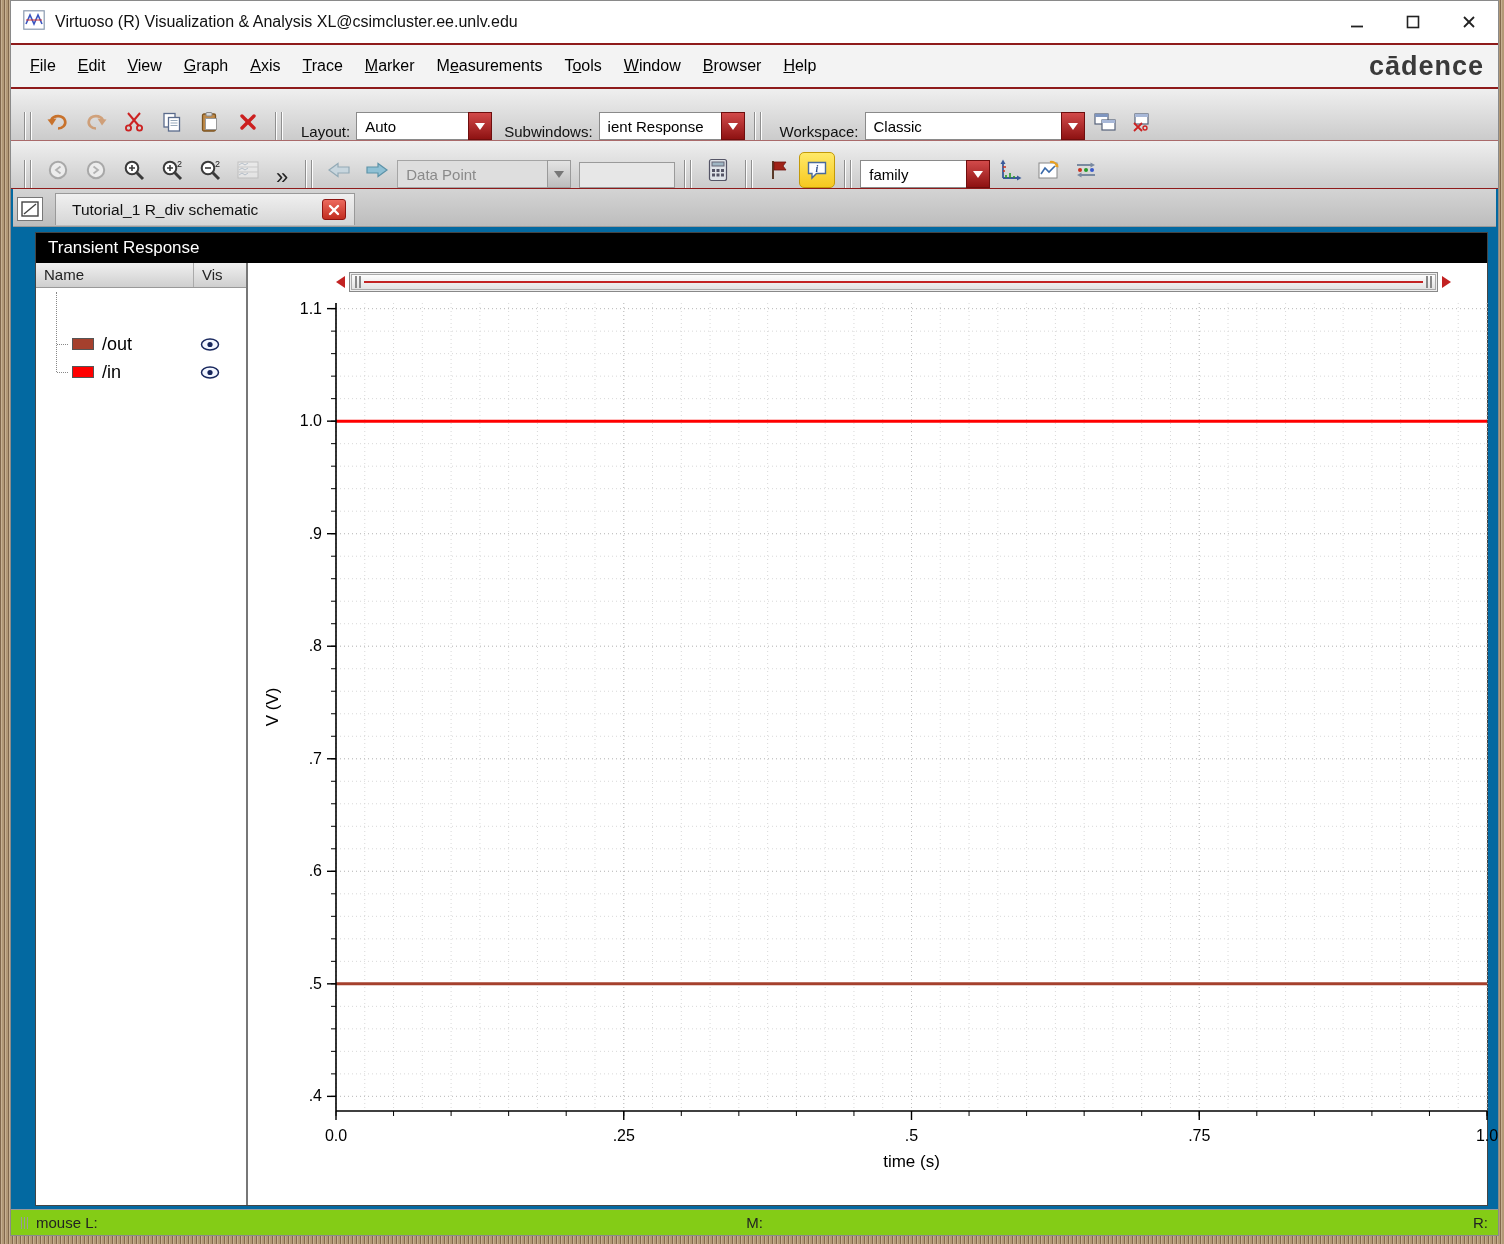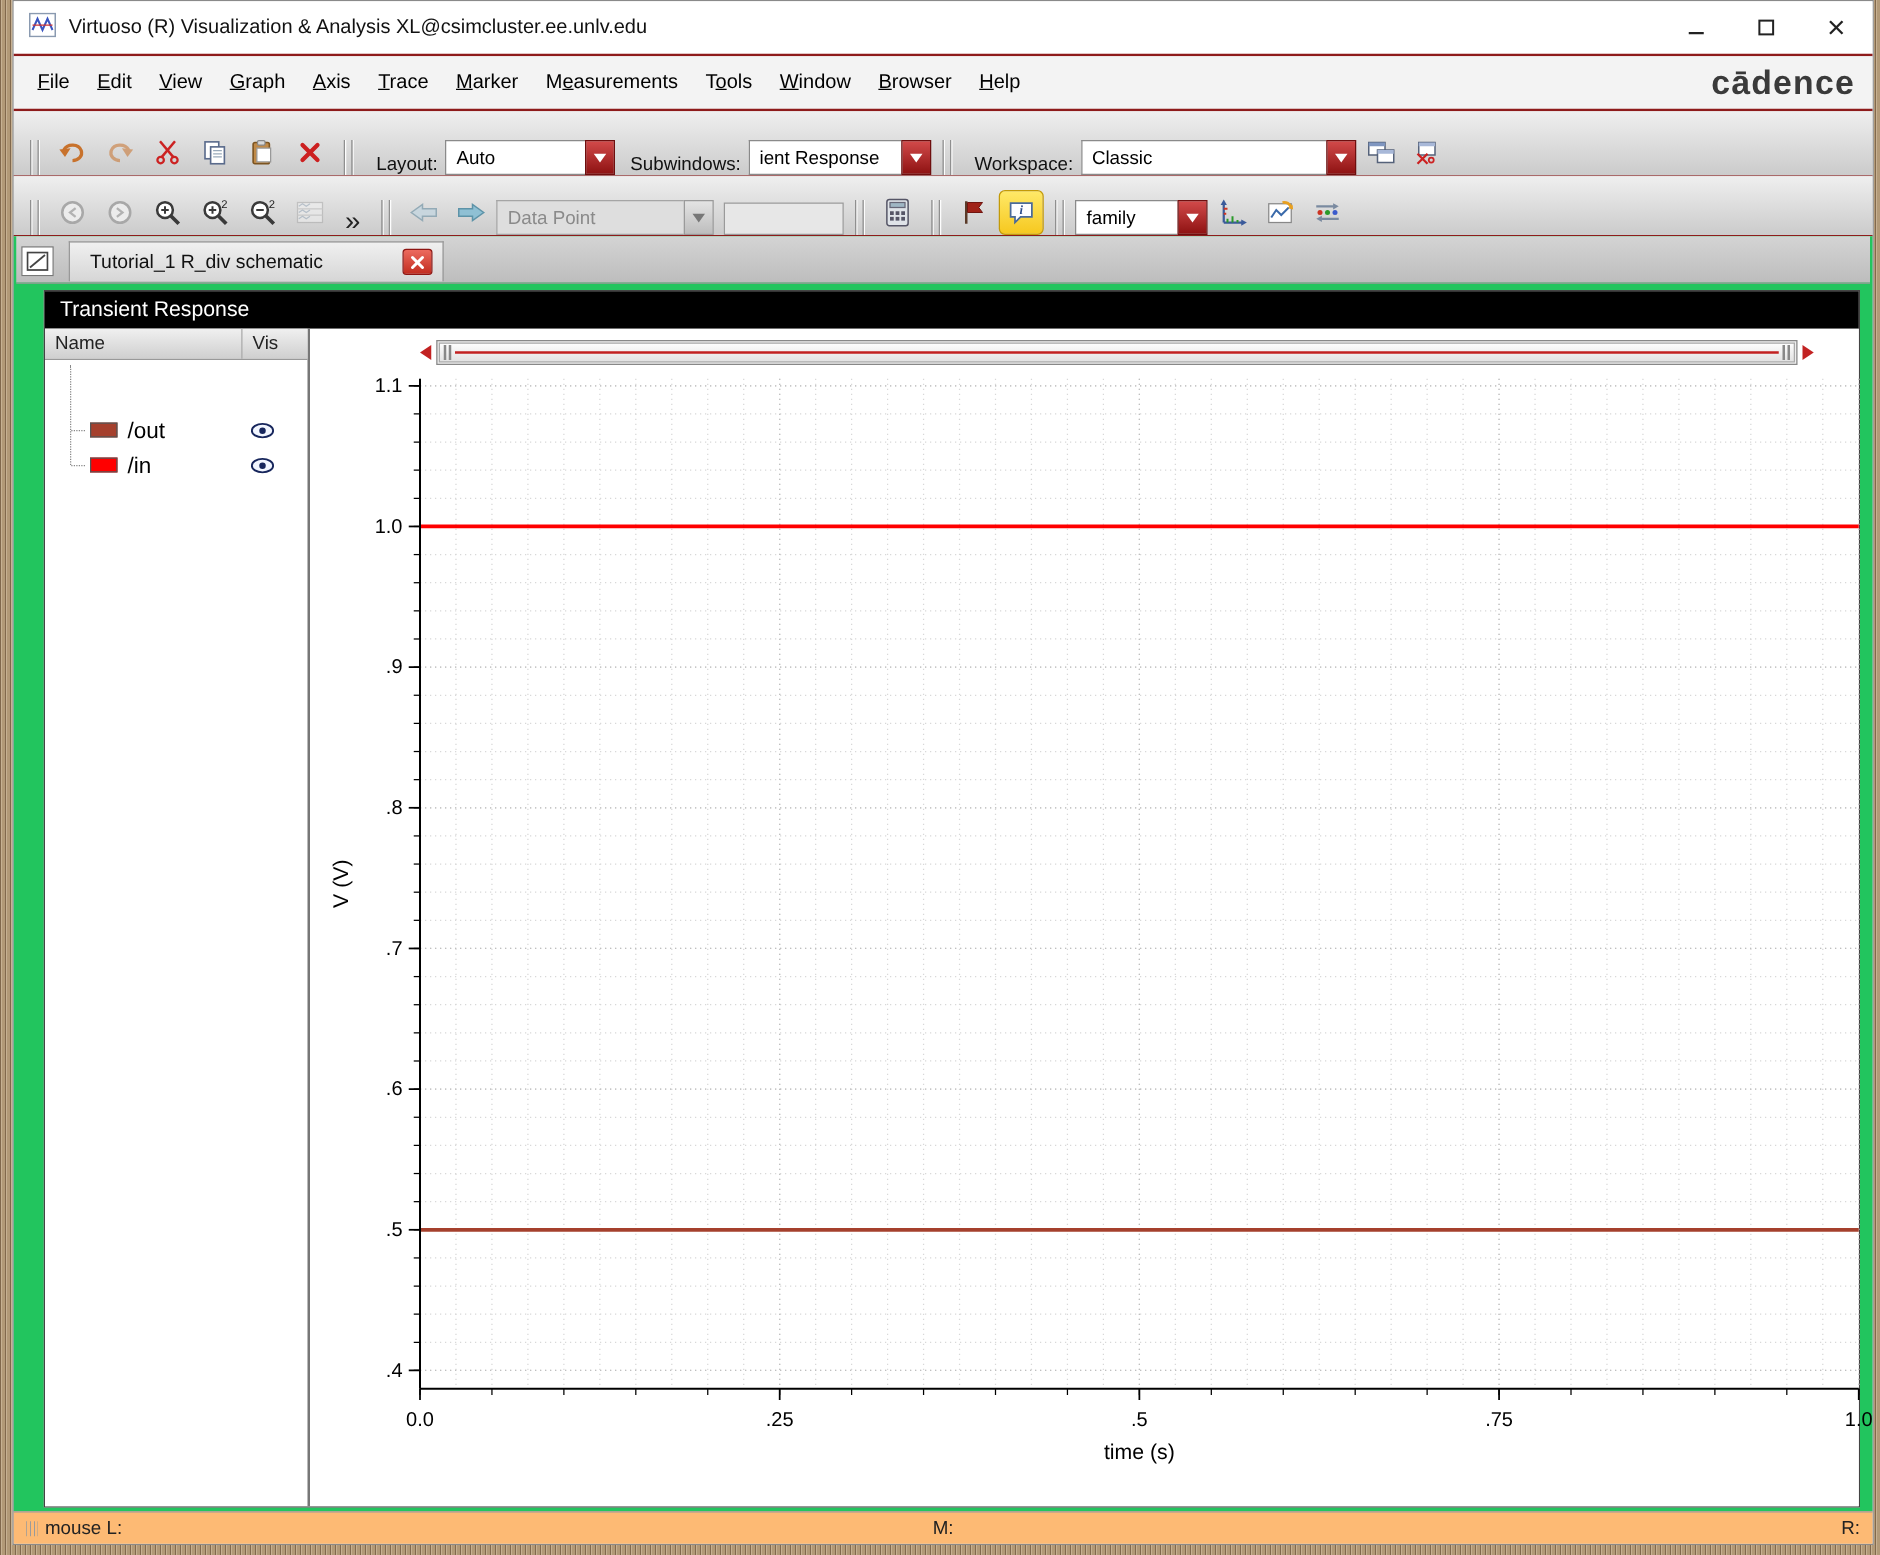--- a/index.html
+++ b/index.html
@@ -50,21 +50,21 @@
     display: flex; align-items: center; justify-content: center; }
   .tri-down { width: 0; height: 0; border-left: 5px solid transparent; border-right: 5px solid transparent;
     border-top: 7px solid #fff; }
   .combo.disabled .combo-field { background: #dedede; color: #8a8a8a; border-color: #a5a5a5; }
   .combo.disabled .combo-btn { background: linear-gradient(#e4e4e4, #bdbdbd); border-color: #9a9a9a; }
   .combo.disabled .tri-down { border-top-color: #777; }
   .tb-input { width: 96px; height: 26px; border: 1px solid #9a9a9a; background: #e7e7e7;
     margin-left: 6px; font-size: 15px; padding: 0 6px; }
   .overflow { font-size: 22px; color: #222; margin: 0 8px; line-height: 1; }
   
-  .workspace { flex: 1; background: #22c55e; display: flex; flex-direction: column; min-height: 0; padding: 0 2px; }
+  .workspace { flex: 1; background: #0369a1; display: flex; flex-direction: column; min-height: 0; padding: 0 2px; }
   .tabbar { height: 38px; display: flex; align-items: center; padding: 3px 4px 0 4px; gap: 12px;
     background: linear-gradient(#d4d4d4, #bdbdbd); border-bottom: 1px solid #9a9a9a; flex: none; }
   .subwin-icon-btn { width: 26px; height: 24px; background: #fff; border: 1px solid #777;
     display: flex; align-items: center; justify-content: center; }
   .tab { height: 32px; display: flex; align-items: center; justify-content: space-between;
     background: linear-gradient(#f0f0f0, #d6d6d6); border: 1px solid #999; border-bottom: none;
     padding: 0 8px 0 16px; min-width: 300px; }
   .tab-label { font-size: 15.5px; color: #111; }
   .tab-close { width: 24px; height: 21px; background: linear-gradient(#ec6a5e, #c22d20);
     border: 1px solid #8e1512; border-radius: 3px; display: flex; align-items: center; justify-content: center; }
@@ -95,21 +95,21 @@
   .sb-arrow { width: 0; height: 0; flex: none; }
   .sb-arrow.left  { border-top: 6px solid transparent; border-bottom: 6px solid transparent; border-right: 9px solid #c22222; }
   .sb-arrow.right { border-top: 6px solid transparent; border-bottom: 6px solid transparent; border-left: 9px solid #c22222; }
   .sb-track { flex: 1; height: 20px; border: 1px solid #888; background: #eee; position: relative; }
   .sb-thumb { position: absolute; inset: 1px; background: linear-gradient(#fdfdfd, #e2e2e2);
     border: 1px solid #aaa; display: flex; align-items: center; }
   .sb-grip { width: 6px; height: 12px; border-left: 2px solid #888; border-right: 2px solid #888; margin: 0 3px; flex: none; }
   .sb-line { flex: 1; height: 2px; background: #c22222; }
   .plot-host { flex: 1; min-height: 0; }
   
-  .statusbar { height: 26px; background: #fdba74; border-top: 1px solid #999; display: flex;
+  .statusbar { height: 26px; background: #84cc16; border-top: 1px solid #999; display: flex;
     align-items: center; font-size: 15px; color: #222; padding: 0 10px; flex: none; }
   .sb-sec { flex: 1; display: flex; align-items: center; gap: 6px; }
   .sb-sec.mid { justify-content: center; }
   .sb-sec.right { justify-content: flex-end; }
   .mini-grip { width: 9px; height: 12px;
     background: repeating-linear-gradient(90deg, #9a9a9a 0 1px, transparent 1px 3px); }
   .bottombar { height: 30px; background: #d2d2d2; display: flex; align-items: center;
     border-top: 1px solid #aaa; font-size: 15px; color: #111; flex: none; }
   .bb-counter { width: 48px; height: 100%; display: flex; align-items: center; justify-content: center;
     background: #c7c7c7; border-right: 1px solid #999; box-shadow: inset 1px 1px 2px rgba(0,0,0,.18); flex: none; }
@@ -338,21 +338,21 @@
         </svg>
     </button>
     <button class="tbtn yellow">
       <svg width="22" height="20" viewBox="0 0 22 20">
           <path d="M2.5 2.5 h17 v11 h-9 l-4.5 4.5 v-4.5 h-3.5 z" fill="#fdfdff" stroke="#4a6a9a" stroke-width="1.4"></path>
           <text x="11" y="11.5" text-anchor="middle" font-size="10" font-weight="bold" font-style="italic" fill="#2a4a8a" font-family="Liberation Serif, serif">i</text>
         </svg>
     </button>
     <span class="grip"></span>
     <span class="combo">
-      <span class="combo-field" style="width:82px">family</span>
+      <span class="combo-field" style="width:106px">family</span>
       <span class="combo-btn">
           <i class="tri-down"></i>
         </span>
     </span>
     <button class="tbtn">
       <svg width="24" height="22" viewBox="0 0 24 22">
           <path d="M5 19 L5 3 M5 19 L21 19" stroke="#3a5a9a" stroke-width="1.8" fill="none"></path>
           <polygon points="5,0.5 2.5,5 7.5,5" fill="#3a5a9a"></polygon>
           <polygon points="23.5,19 19,16.5 19,21.5" fill="#3a5a9a"></polygon>
           <path d="M8 19 v-3 M12 19 v-5 M16 19 v-2" stroke="#2a9a2a" stroke-width="1.6"></path>

